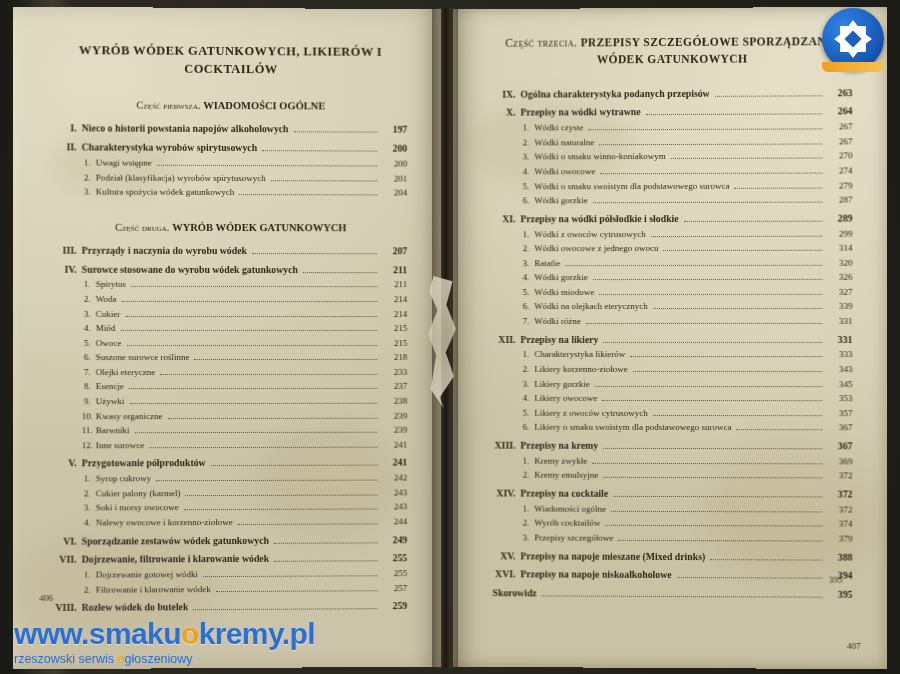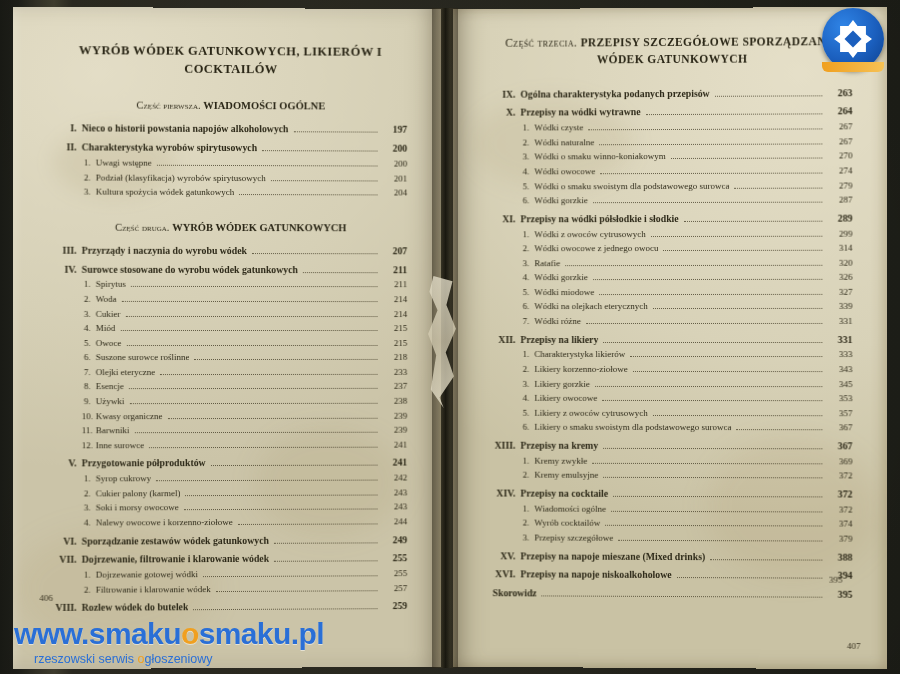--- a/index.html
+++ b/index.html
@@ -84,21 +84,21 @@
   #wm { position:absolute; left:14px; bottom:8px; width:420px; pointer-events:none; }
   #wm .big {
     font-family:"Liberation Sans", sans-serif;
     font-size:30px; font-weight:bold; letter-spacing:-.6px;
     color:#2a6fd6; text-shadow:0 1px 0 rgba(255,255,255,.5);
     line-height:1;
   }
   #wm .big .o { color:#f0a020; }
   #wm .sub {
     font-family:"Liberation Sans", sans-serif;
-    font-size:12.5px; color:#2a6fd6; margin-top:3px;padding-left:20px;
+    font-size:12.5px; color:#2a6fd6; margin-top:3px;
   }
   #wm .sub .o2 { color:#f0a020; }
   
   #logo {
     position:absolute; right:16px; top:8px; width:62px; height:62px;
     border-radius:50%;
     background:radial-gradient(circle at 34% 30%, #2f84e6 0%, #1b5fbe 55%, #0c3f8c 100%);
     box-shadow:0 2px 5px rgba(0,0,0,.45);
     display:flex; align-items:center; justify-content:center;
   }
@@ -540,21 +540,21 @@
 
     <div id="right-top-num">260</div>
     <div id="right-bottom-num">395</div>
     <div class="folio" id="folio-right">407</div>
   </div>
 
   <div id="gutter"></div>
   <div id="tear"></div>
 
   <div id="wm">
-    <div class="big"><span>www.smaku</span><span class="o">o</span><span>smaku.pl</span></div>
+    <div class="big"><span>www.smaku</span><span class="o">o</span><span>kremy.pl</span></div>
     <div class="sub"><span>rzeszowski serwis </span><span class="o2">o</span><span>głoszeniowy</span></div>
   </div>
 
   <div id="logo">
     <div class="cross">
         <span class="dot"></span>
       </div>
   </div>
   <div id="logo-band"></div>
 

